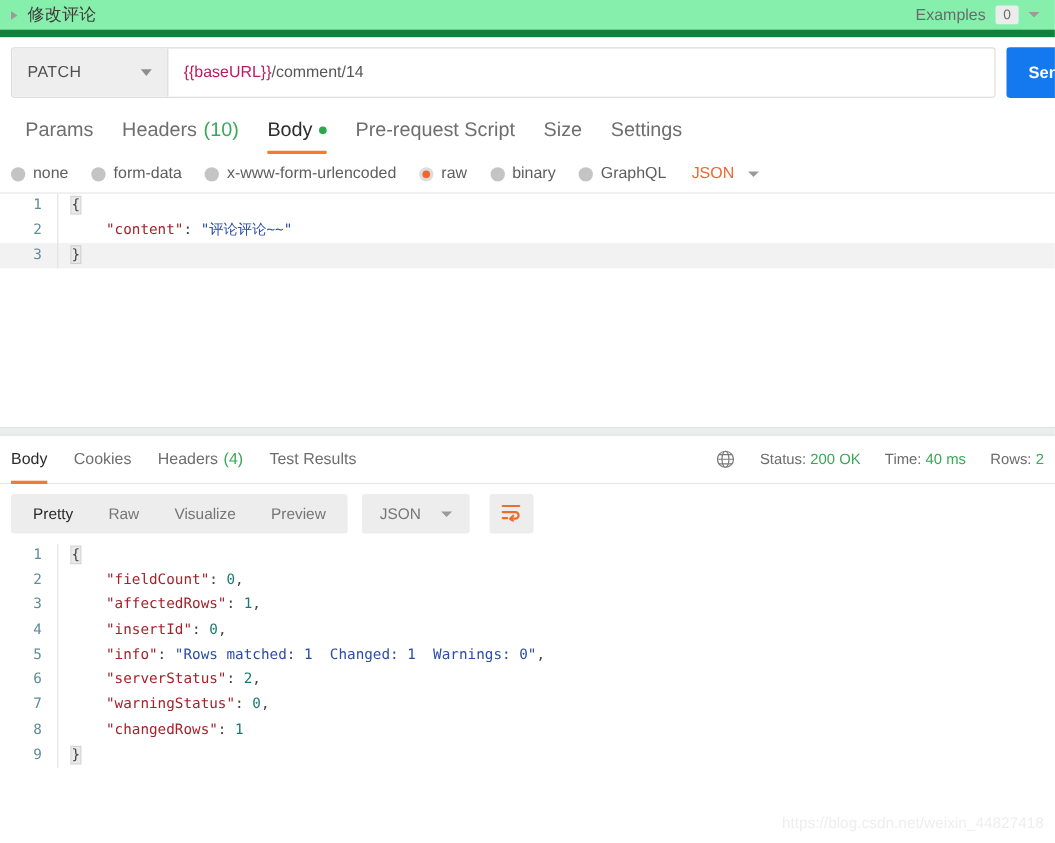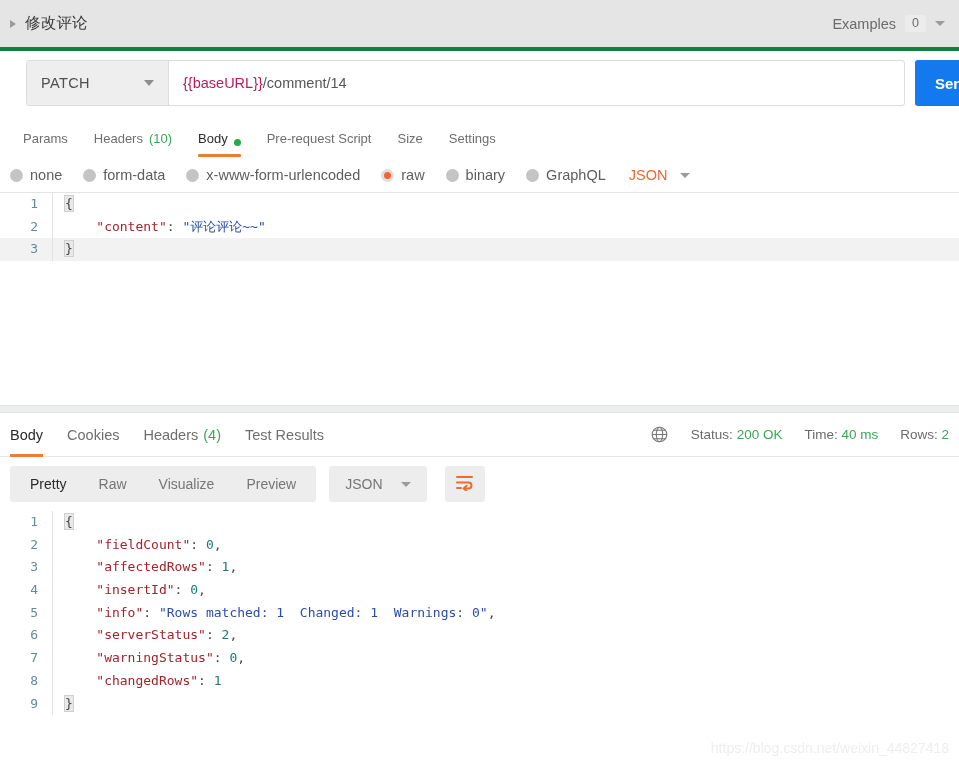--- a/index.html
+++ b/index.html
@@ -10,25 +10,25 @@
     overflow: hidden;
     background: #ffffff;
     font-family: "Liberation Sans", sans-serif;
     -webkit-font-smoothing: antialiased;
   }
 
   .app { position: relative; width: 959px; height: 766px; background: #fff; }
 
   
   .req-header {
-    height: 51px;
+    height: 34px;
     display: flex; align-items: center;
     padding: 0 14px 0 10px;
-    border-bottom: 4px solid #15803d;
-    background: #e5e5e5;
+    border-bottom: 7px solid #15803d;
+    background: #86efac;
   }
   .req-title-wrap { display: flex; align-items: center; gap: 9px; }
   .caret-right {
     width: 0; height: 0;
     border-left: 6px solid #9b9b9b;
     border-top: 4.5px solid transparent;
     border-bottom: 4.5px solid transparent;
     display: block;
   }
   .req-title {
@@ -47,21 +47,21 @@
   .chev-down {
     width: 0; height: 0;
     border-top: 5.5px solid #9b9b9b;
     border-left: 5px solid transparent;
     border-right: 5px solid transparent;
   }
 
   
   .url-row {
     display: flex; align-items: flex-start;
-    padding: 9px 0 9px 26px;
+    padding: 9px 0 9px 10px;
     gap: 10px;
     background: #fff;
   }
   .url-combo {
     display: flex; align-items: stretch;
     border: 1px solid #dcdcdc; border-radius: 3px;
     height: 46px; flex: 1 1 auto; overflow: hidden;
     background: #fff; min-width: 0;
   }
   .method-box {
@@ -101,22 +101,22 @@
   }
 
   
   .req-tabs {
     display: flex; align-items: flex-end;
     padding: 0 10px; height: 42px; gap: 0;
   }
   .tab {
     position: relative;
     padding: 0 13px 11px;
-    font-size: 13px; color: #6e6e6e;
-    display: flex; align-items: flex-end; gap: 6px;
+    font-size: 18px; color: #6e6e6e;
+    display: flex; align-items: center; gap: 6px;
     cursor: pointer; white-space: nowrap;
   }
   .tab.active { color: #2b2b2b; }
   .tab.active::after {
     content: ""; position: absolute;
     left: 13px; right: 13px; bottom: 0;
     height: 3px; background: #ef7c35; border-radius: 1px;
   }
   .dot-green {
     width: 7px; height: 7px; border-radius: 50%;

